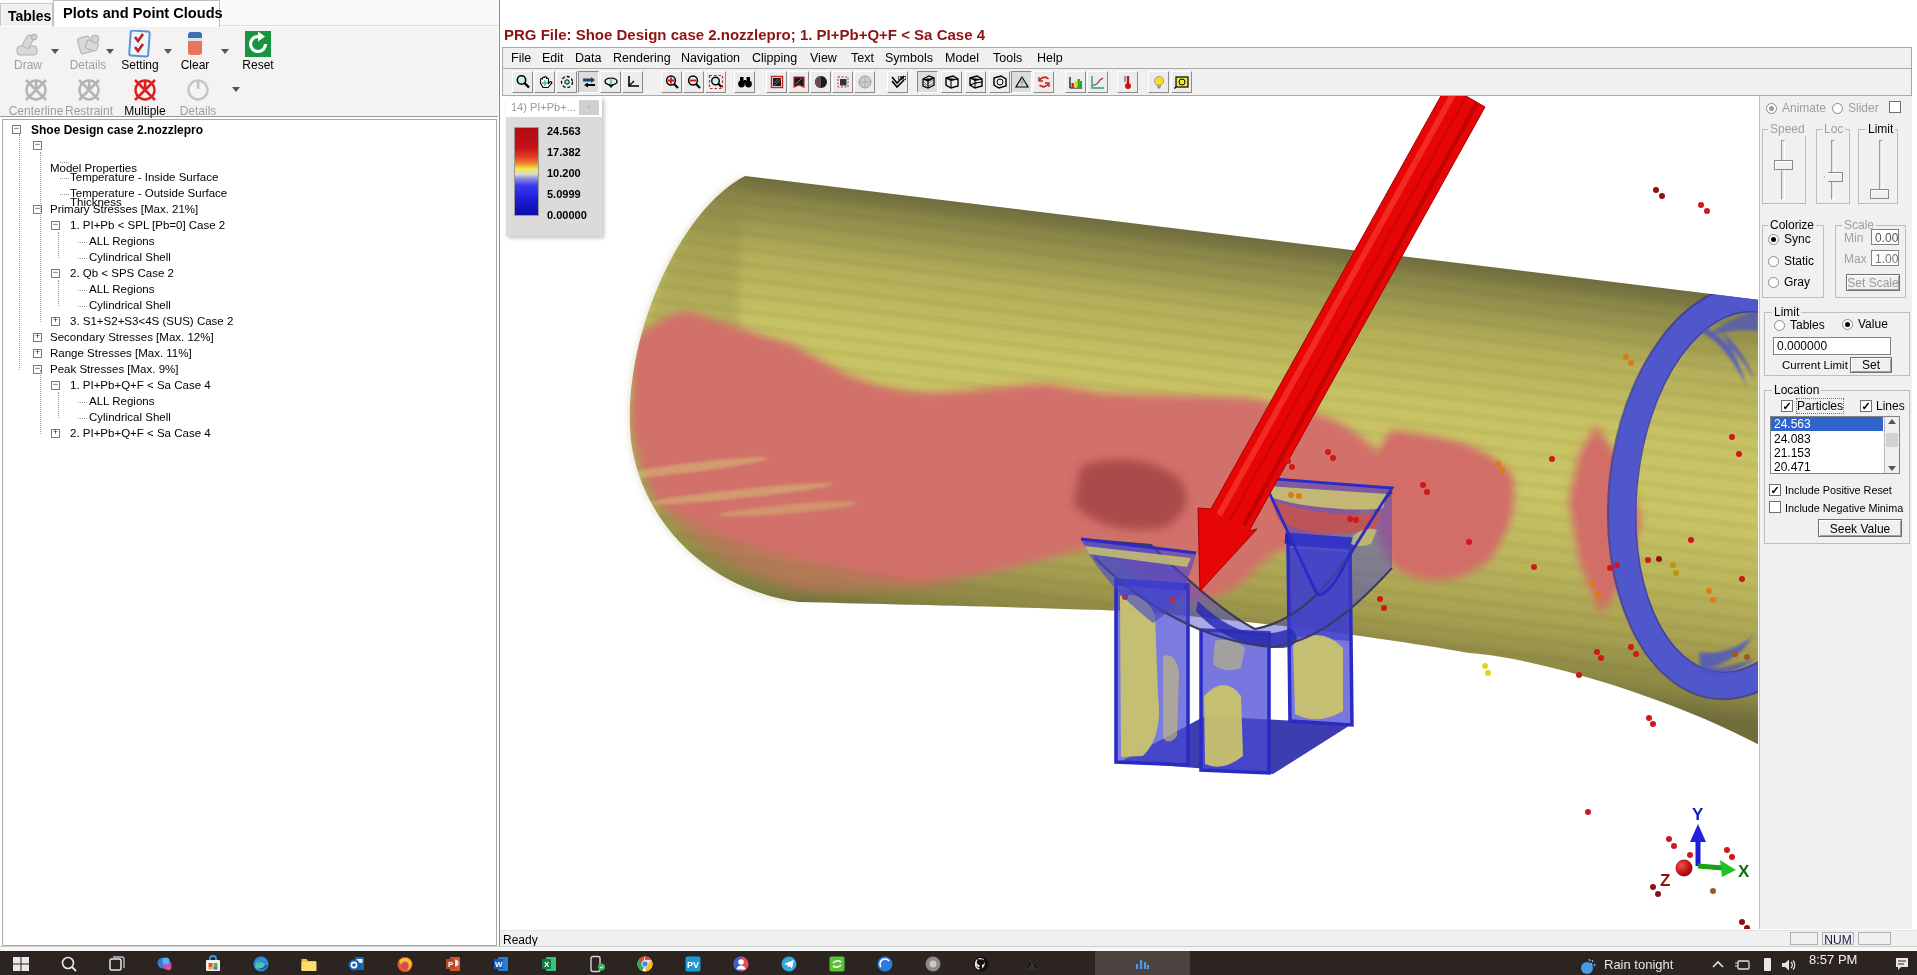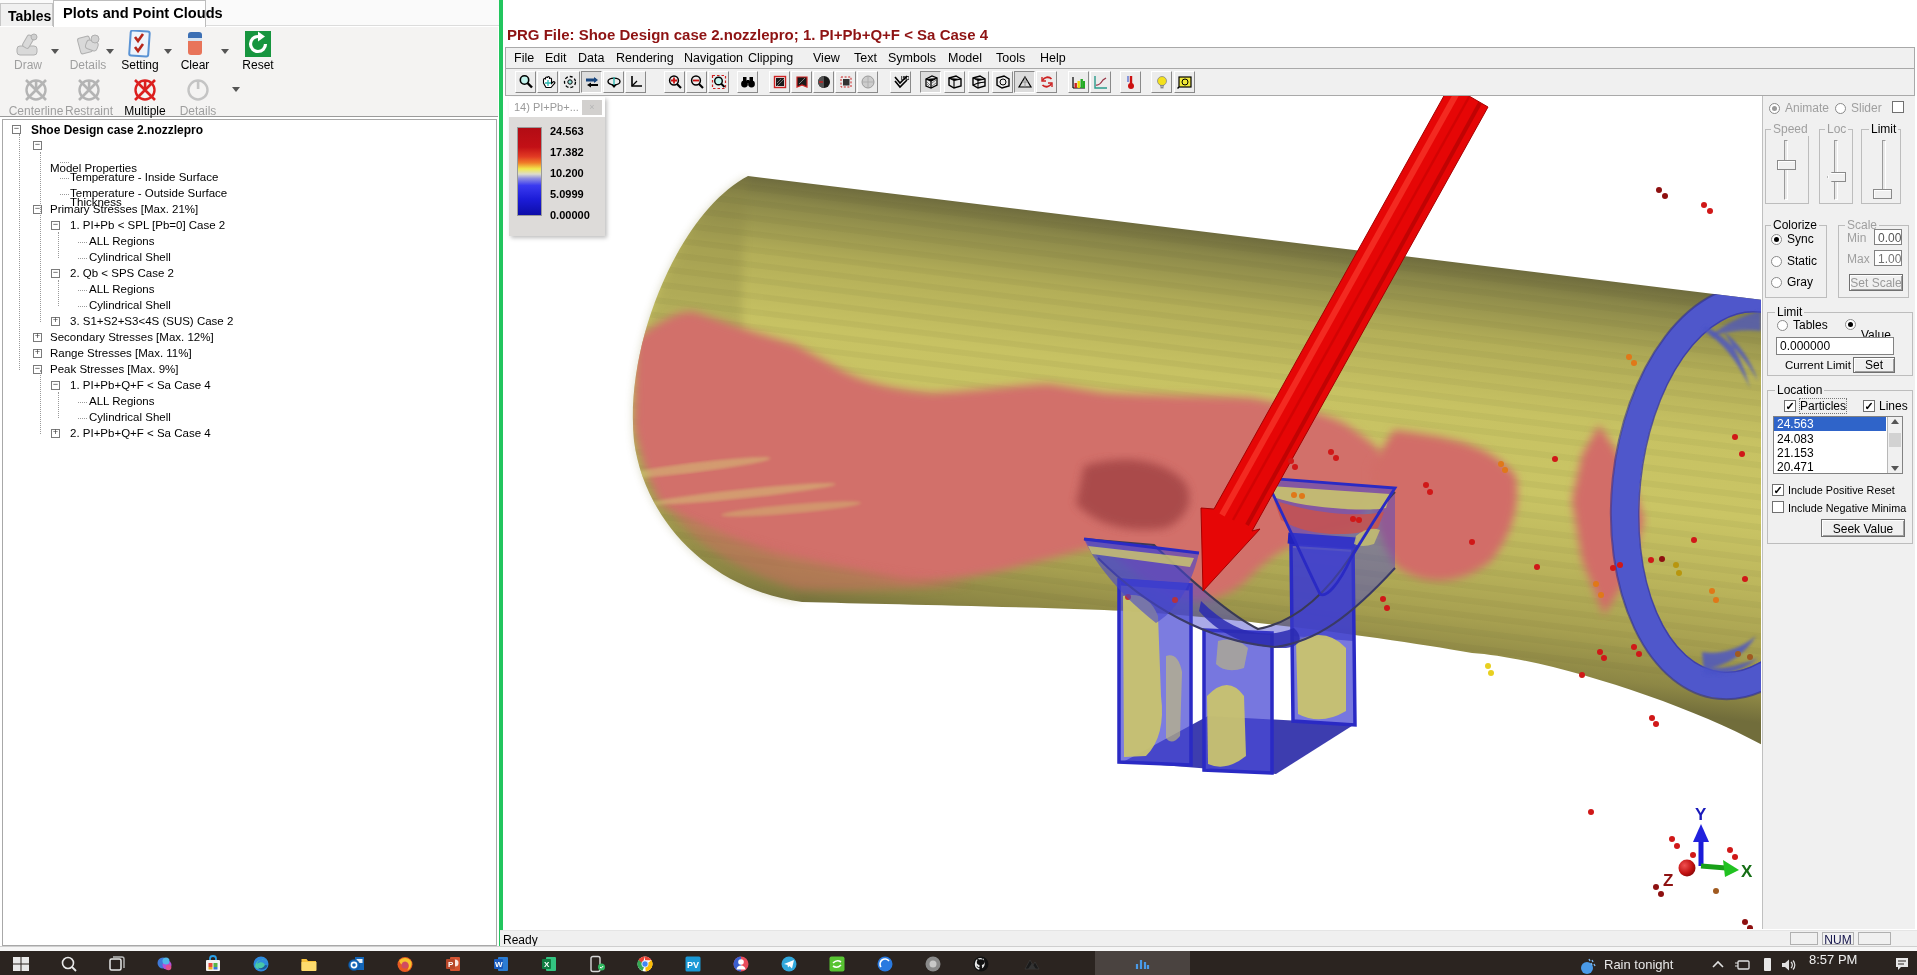--- a/index.html
+++ b/index.html
@@ -4,34 +4,34 @@
 <style>
 html,body{margin:0;padding:0;width:1917px;height:975px;overflow:hidden;background:#fff;
  font-family:"Liberation Sans",sans-serif;}
 *{box-sizing:border-box;}
 .abs{position:absolute;}
 #page{position:relative;width:1917px;height:975px;background:#fff;}
 
 #tabstrip{left:0;top:0;width:500px;height:26px;background:#fafafa;border-bottom:1px solid #dcdcdc;}
 #tabTables{left:0;top:3px;width:53px;height:23px;background:#f0f0f0;border:1px solid #c6c6c6;border-bottom:none;
  font-weight:bold;font-size:14px;color:#000;padding:4px 0 0 7px;}
-#tabPlots{left:53px;top:0;width:153px;height:27px;white-space:nowrap;background:#fff;border:1px solid #bdbdbd;border-bottom:none;
+#tabPlots{left:53px;top:0;width:167px;height:27px;white-space:nowrap;background:#fff;border:1px solid #bdbdbd;border-bottom:none;
  font-weight:bold;font-size:14.6px;color:#000;padding:4px 0 0 9px;}
 
 #ltb{left:0;top:27px;width:498px;height:90px;background:#f4f3f2;border-bottom:1px solid #9a9a9a;}
 .tlabel{position:absolute;font-size:12px;color:#000;text-align:center;}
 .gray{color:#a0a0a0;}
 .darr{position:absolute;width:0;height:0;border-left:4px solid transparent;border-right:4px solid transparent;border-top:5px solid #555;}
 
 #tree{left:2px;top:119px;width:495px;height:827px;background:#fff;border:1px solid #a8a8a8;}
 .trow{position:absolute;font-size:11.5px;color:#000;white-space:nowrap;}
 .tbox{position:absolute;width:9px;height:9px;border:1px solid #7a7a7a;background:#fff;font-size:9px;line-height:7px;text-align:center;color:#333;font-family:"Liberation Mono",monospace;}
 .dotv{position:absolute;width:1px;border-left:1px dotted #9a9a9a;}
 
-#mainwin{left:499px;top:0;width:1418px;height:946px;background:#fff;border-left:4px solid #22c55e;}
+#mainwin{left:499px;top:0;width:1418px;height:946px;background:#fff;border-left:1px solid #22c55e;}
 #prgtitle{left:4px;top:26px;font-size:15px;font-weight:bold;color:#8e1313;white-space:nowrap;}
 #menubar{left:2px;top:47px;width:1410px;height:21px;background:#f0f0f0;border:1px solid #a9a9a9;border-bottom:none;}
 .mitem{position:absolute;top:3px;font-size:12.5px;color:#000;}
 #vtbar{left:2px;top:68px;width:1410px;height:28px;background:#f0f0f0;border:1px solid #a9a9a9;}
 .tbtn{position:absolute;top:2px;width:21px;height:22px;background:#ececec;border:1px solid #fff;
  border-right-color:#8a8a8a;border-bottom-color:#8a8a8a;}
 .tbtn svg{position:absolute;left:2px;top:2px;}
 .tbtn.pressed{background:#dcdcdc;border:1px solid #8a8a8a;border-right-color:#fff;border-bottom-color:#fff;}
 
 #viewport{left:3px;top:96px;width:1255px;height:833px;background:#fff;overflow:hidden;}
@@ -184,21 +184,21 @@
     <div class="dotv" style="left:75px;top:298px;height:1px;width:9px;border-left:none;border-top:1px dotted #9a9a9a;"></div>
   </div>
   <div id="mainwin" class="abs">
     <div id="prgtitle" class="abs">PRG File: Shoe Design case 2.nozzlepro; 1. PI+Pb+Q+F &lt; Sa Case 4</div>
     <div id="menubar" class="abs">
     <span class="mitem" style="left:8px">File</span>
     <span class="mitem" style="left:39px">Edit</span>
     <span class="mitem" style="left:72px">Data</span>
     <span class="mitem" style="left:110px">Rendering</span>
     <span class="mitem" style="left:178px">Navigation</span>
-    <span class="mitem" style="left:242px">Clipping</span>
+    <span class="mitem" style="left:249px">Clipping</span>
     <span class="mitem" style="left:307px">View</span>
     <span class="mitem" style="left:348px">Text</span>
     <span class="mitem" style="left:382px">Symbols</span>
     <span class="mitem" style="left:442px">Model</span>
     <span class="mitem" style="left:490px">Tools</span>
     <span class="mitem" style="left:534px">Help</span>
   </div>
     <div id="vtbar" class="abs">
     <span class="tbtn" style="left:9px">
           <svg width="16" height="16" viewBox="0 0 16 16">
@@ -624,21 +624,21 @@
     <span class="rlab gray" style="left:84px;top:135px">Min</span>
         <span class="field" style="left:111px;top:133px;width:28px;height:16px;color:#555">0.00</span>
     <span class="rlab gray" style="left:84px;top:156px">Max</span>
         <span class="field" style="left:111px;top:154px;width:28px;height:16px;color:#737373">1.00</span>
     <span class="btn" style="left:86px;top:178px;width:54px;height:17px;color:#9a9a9a;padding-top:1px">Set Scale</span>
     <div class="grp" style="left:4px;top:216px;width:146px;height:64px"></div>
         <span class="grplab" style="left:12px;top:209px">Limit</span>
     <span class="radio" style="left:14px;top:224px"></span>
         <span class="rlab" style="left:30px;top:222px">Tables</span>
     <span class="radio sel" style="left:82px;top:223px"></span>
-        <span class="rlab" style="left:98px;top:232px">Value</span>
+        <span class="rlab" style="left:98px;top:221px">Value</span>
     <span class="field" style="left:13px;top:241px;width:118px;height:18px">0.000000</span>
     <span class="rlab" style="left:22px;top:263px;font-size:11.5px">Current Limit</span>
     <span class="btn" style="left:90px;top:261px;width:42px;height:16px">Set</span>
     <div class="grp" style="left:4px;top:294px;width:146px;height:154px"></div>
         <span class="grplab" style="left:12px;top:287px">Location</span>
     <span class="chk" style="left:21px;top:304px">✓</span>
         <span class="rlab" style="left:37px;top:303px;outline:1px dotted #777">Particles</span>
     <span class="chk" style="left:100px;top:304px">✓</span>
         <span class="rlab" style="left:116px;top:303px">Lines</span>
     <div class="abs" style="left:10px;top:320px;width:130px;height:58px;background:#fff;border:1px solid #828282">

